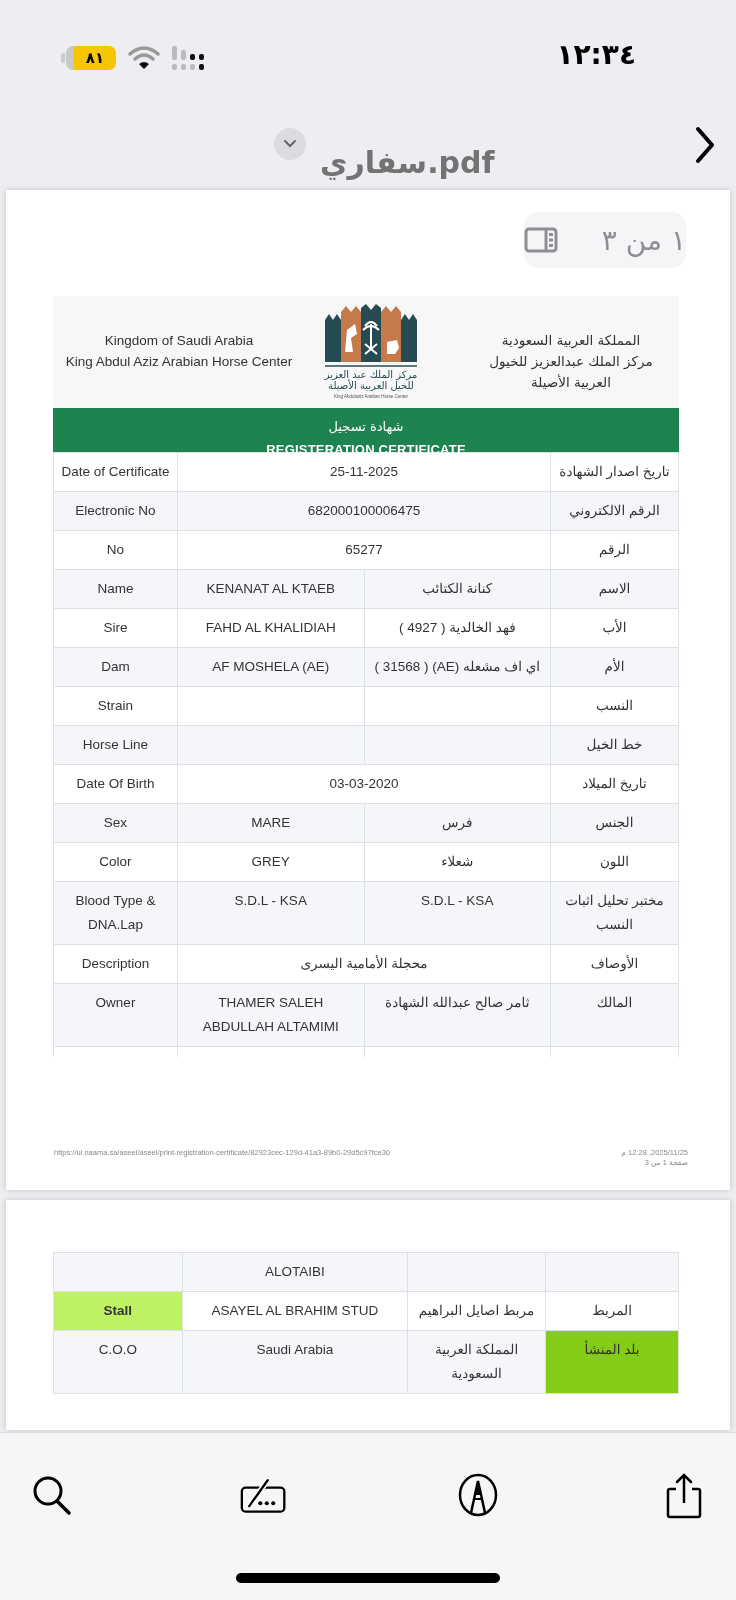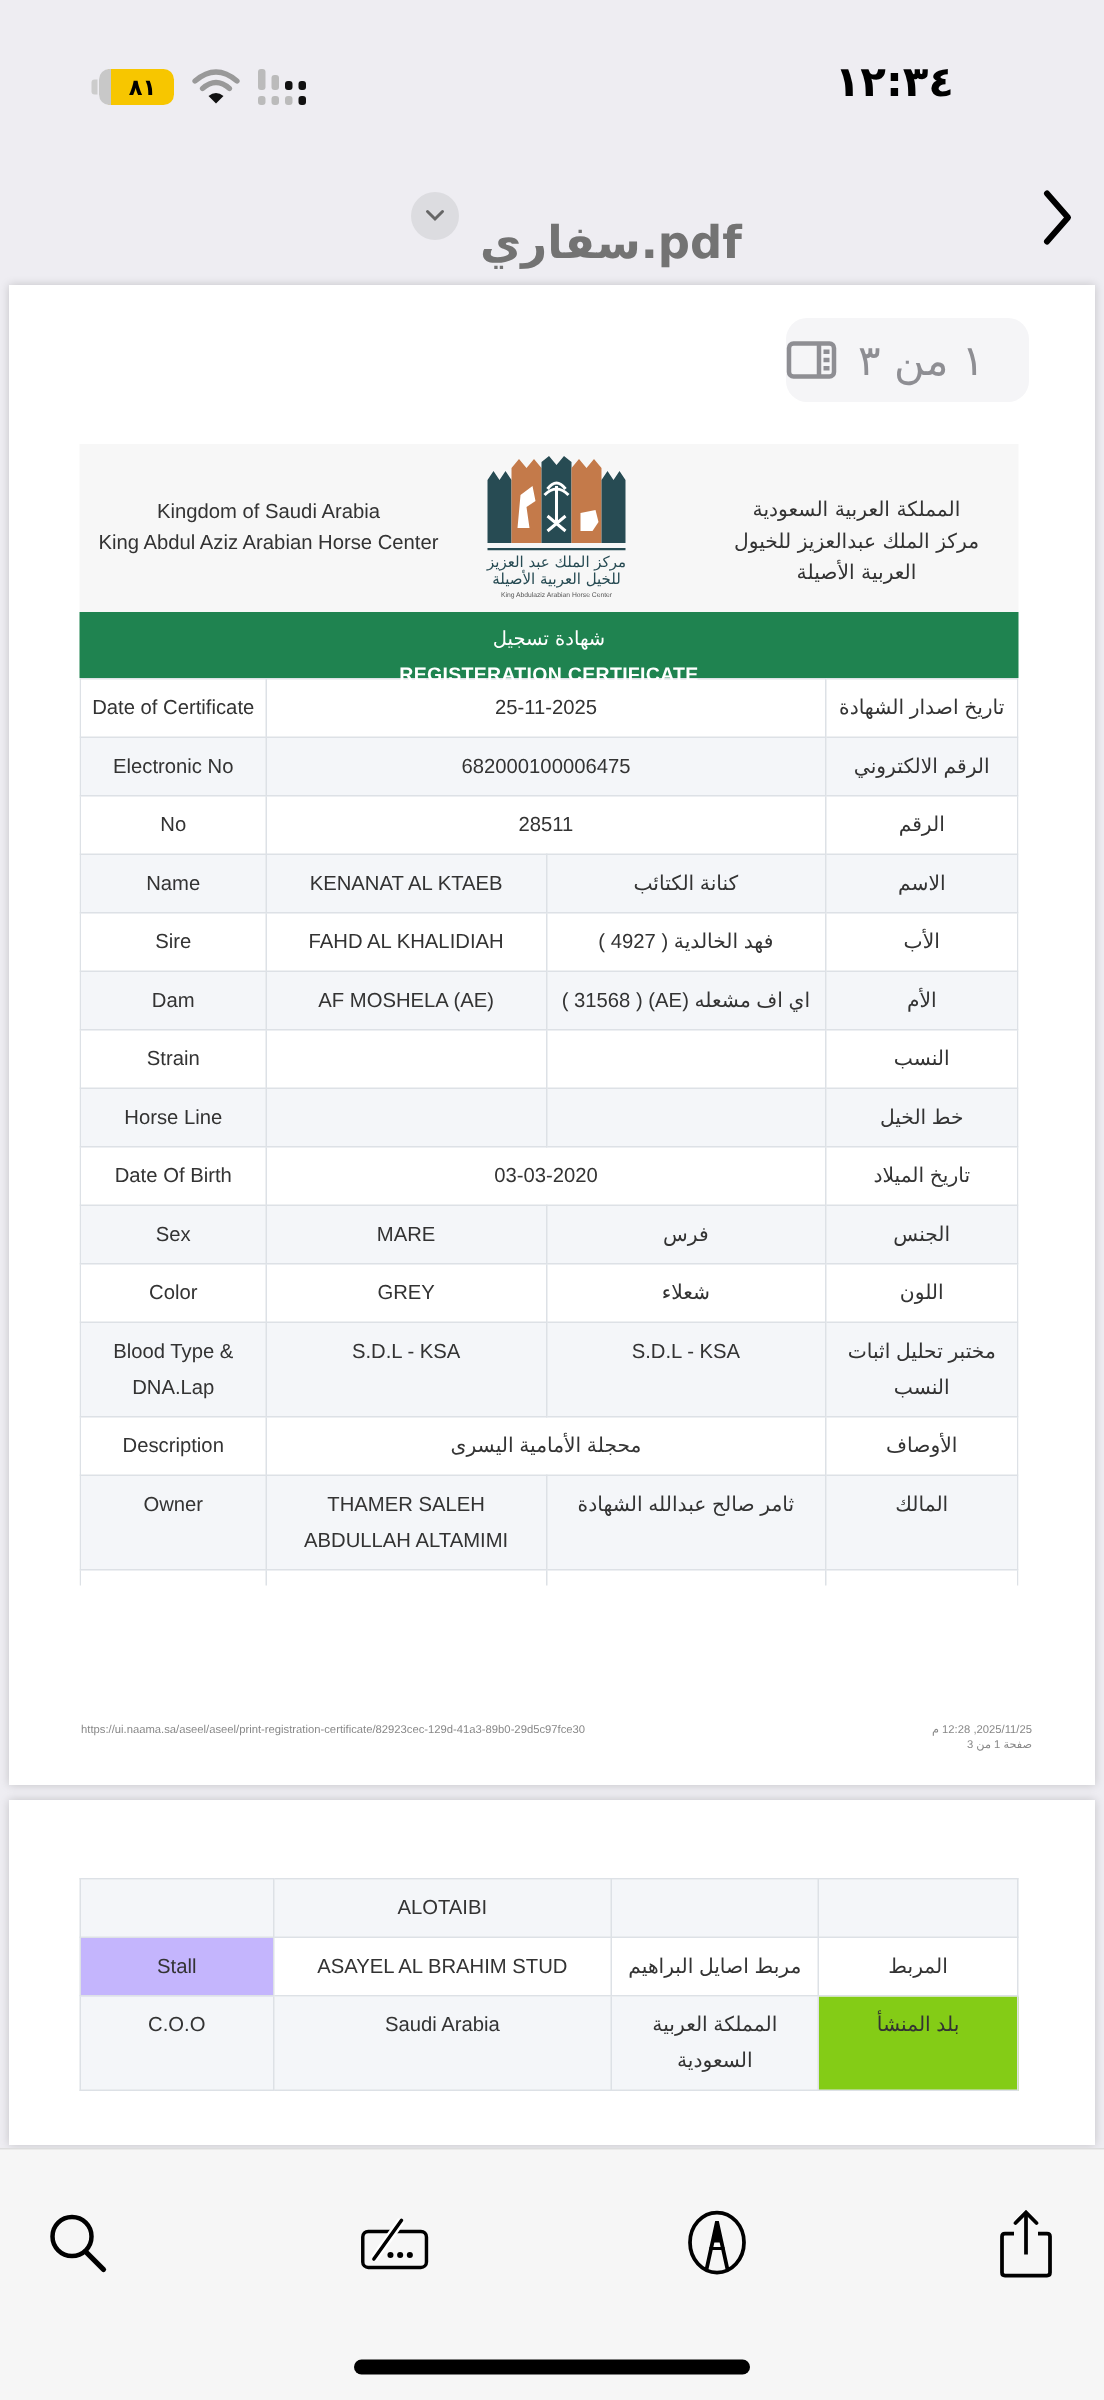--- a/index.html
+++ b/index.html
@@ -18,21 +18,21 @@
   .nav-bar { position: absolute; top: 115px; left: 0; width: 736px; height: 60px; }
   .nav-title { position: absolute; left: 320px; top: 10px; font-size: 30px; font-weight: bold; color: #737373; margin-top: 20px; }
   .nav-chevron-btn { position: absolute; left: 274px; top: 13px; width: 32px; height: 32px; border-radius: 16px; background: #dcdce0; display: flex; align-items: center; justify-content: center; }
   .nav-forward { position: absolute; left: 690px; top: 8px; width: 30px; height: 44px; }
 
   
   .pdf-page { position: absolute; left: 6px; width: 724px; background: #fff; box-shadow: 0 0 6px rgba(0,0,0,0.18); }
   .page1 { top: 190px; height: 1000px; }
   .page2 { top: 1200px; height: 230px; }
 
-  .page-indicator { position: absolute; right: 44px; top: 22px; width: 162px; height: 56px; background: #f5f5f7; border-radius: 14px; display: flex; align-items: center; justify-content: flex-start; gap: 14px; color: #8e8e93; font-size: 28px; }
+  .page-indicator { position: absolute; right: 44px; top: 22px; width: 162px; height: 56px; background: #f5f5f7; border-radius: 14px; display: flex; align-items: center; justify-content: space-between; gap: 14px; color: #8e8e93; font-size: 28px; }
   .page-indicator svg { display: block; }
 
   .cert { position: absolute; left: 47px; width: 626px; }
   .cert-header { height: 112px; background: #f7f7f7; position: relative; }
   .hdr-en { position: absolute; left: 0; width: 252px; top: 34px; text-align: center; font-size: 13.5px; line-height: 21px; color: #333; font-family: "Liberation Sans", sans-serif; }
   .hdr-ar { position: absolute; right: 8px; width: 200px; top: 34px; text-align: center; font-size: 13.5px; line-height: 21px; color: #333; direction: rtl; }
   .logo { position: absolute; left: 268px; top: 8px; width: 100px; height: 98px; }
 
   .title-band { background: #1f8350; color: #fff; text-align: center; height: 44px; padding-top: 8px; }
   .title-ar { font-size: 13px; line-height: 22px; direction: rtl; }
@@ -148,21 +148,21 @@
             <td colspan="2">25-11-2025</td>
             <td class="col-ar ar">تاريخ اصدار الشهادة</td>
           </tr>
           <tr>
             <td class="col-en">Electronic No</td>
             <td colspan="2">682000100006475</td>
             <td class="col-ar ar">الرقم الالكتروني</td>
           </tr>
           <tr>
             <td class="col-en">No</td>
-            <td colspan="2">28511</td>
+            <td colspan="2">65277</td>
             <td class="col-ar ar">الرقم</td>
           </tr>
           <tr>
             <td class="col-en">Name</td>
             <td class="col-val">KENANAT AL KTAEB</td>
             <td class="col-ar-val ar">كنانة الكتائب</td>
             <td class="col-ar ar">الاسم</td>
           </tr>
           <tr>
             <td class="col-en">Sire</td>
@@ -245,21 +245,21 @@
   <div class="cert" style="top:52px;">
     <table class="cert-table">
       <tbody>
         <tr>
           <td class="col-en" style="background:#f4f6f9;"></td>
           <td class="col-val" style="background:#f4f6f9;">ALOTAIBI</td>
           <td class="col-ar-val ar" style="background:#f4f6f9;"></td>
           <td class="col-ar ar" style="background:#f4f6f9;"></td>
         </tr>
         <tr>
-          <td class="col-en" style="background:#c4b5fd;">Stall</td>
+          <td class="col-en" style="background:#bef264;font-weight:bold;">Stall</td>
           <td class="col-val" style="background:#fff;">ASAYEL AL BRAHIM STUD</td>
           <td class="col-ar-val ar" style="background:#fff;">مربط اصايل البراهيم</td>
           <td class="col-ar ar" style="background:#fff;">المربط</td>
         </tr>
         <tr>
           <td class="col-en" style="background:#f4f6f9;">C.O.O</td>
           <td class="col-val" style="background:#f4f6f9;">Saudi Arabia</td>
           <td class="col-ar-val ar" style="background:#f4f6f9;">المملكة العربية السعودية</td>
           <td class="col-ar ar" style="background:#84cc16;">بلد المنشأ</td>
         </tr>

